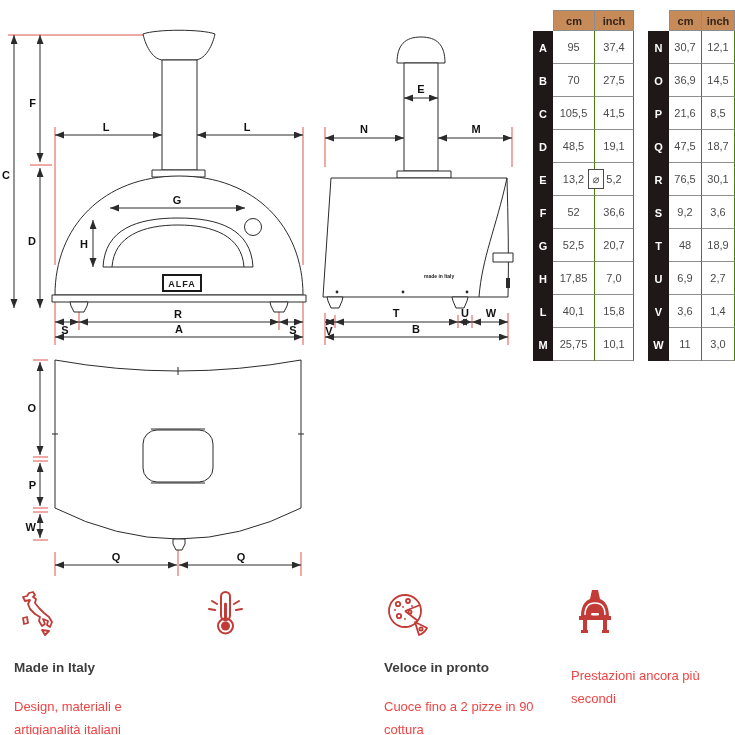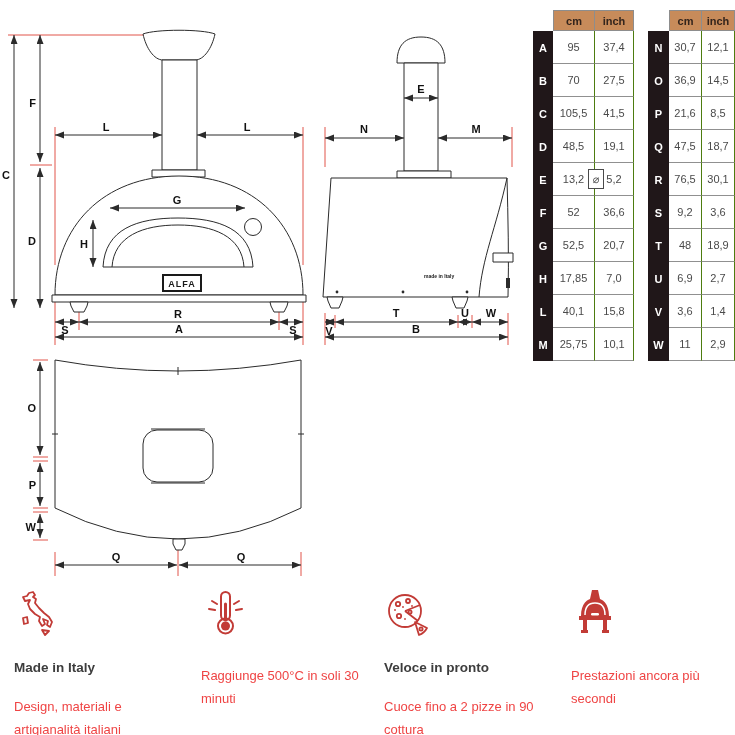--- a/index.html
+++ b/index.html
@@ -326,21 +326,21 @@
   <div class="cell label">U</div>
   <div class="cell val">6,9</div>
   <div class="cell val">2,7</div>
 
   <div class="cell label">V</div>
   <div class="cell val">3,6</div>
   <div class="cell val">1,4</div>
 
   <div class="cell label">W</div>
   <div class="cell val">11</div>
-  <div class="cell val">2,9</div>
+  <div class="cell val">3,0</div>
 </div>
 
 <div id="features">
 
   <div class="feature">
     <div class="icon-wrap">
       <svg width="48" height="50" viewBox="0 0 48 48" fill="none" stroke="#c23b36" stroke-width="1.8" stroke-linejoin="round" stroke-linecap="round">
         <path d="M15,4 L19,3 L21,6 L19,8 L22,10 L21,14 L25,19 L30,24 L35,28 L38,33 L36,38 L33,36 L34,32 L29,30 L31,35 L28,37 L25,32 L26,28 L21,25 L16,20 L14,15 L16,11 L11,12 L9,8 L13,7 Z"></path>
         <path d="M28,41 L35,42 L31,46 Z"></path>
         <path d="M9,29 L13,28 L14,34 L10,35 Z"></path>
@@ -358,24 +358,20 @@
       <svg width="48" height="50" viewBox="0 0 48 48" fill="none" stroke="#c23b36" stroke-width="2" stroke-linecap="round">
         <rect x="20" y="3" width="9" height="28" rx="4.5"></rect>
         <circle cx="24.5" cy="37" r="7.5"></circle>
         <line x1="24.5" y1="15" x2="24.5" y2="31" stroke-width="3"></line>
         <circle cx="24.5" cy="37" r="4.5" fill="#c23b36" stroke="none"></circle>
         <line x1="11" y1="12" x2="16" y2="15"></line>
         <line x1="8" y1="20" x2="14" y2="21"></line>
         <line x1="38" y1="12" x2="33" y2="15"></line>
         <line x1="41" y1="20" x2="35" y2="21"></line>
       </svg>
-    </div>
-    <div class="feature-desc">
-      <span>Raggiunge 500°C in soli 30</span>
-      <span>minuti</span>
     </div>
   </div>
 
   <div class="feature">
     <div class="icon-wrap">
       <svg width="48" height="50" viewBox="0 0 48 48" fill="none" stroke="#c23b36" stroke-width="1.8" stroke-linejoin="round">
         <circle cx="21" cy="22" r="16"></circle>
         <line x1="21" y1="22" x2="36" y2="16"></line>
         <line x1="21" y1="22" x2="34" y2="32"></line>
         <path d="M31,33 L43,39 A15,15 0 0 1 35,46 Z"></path>

